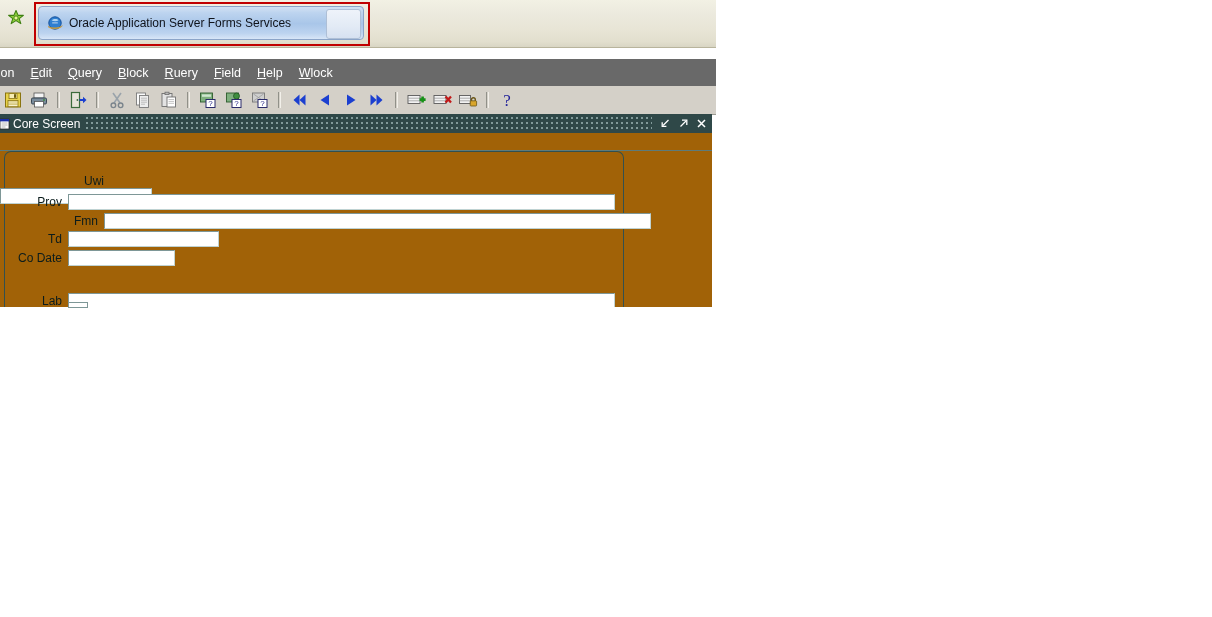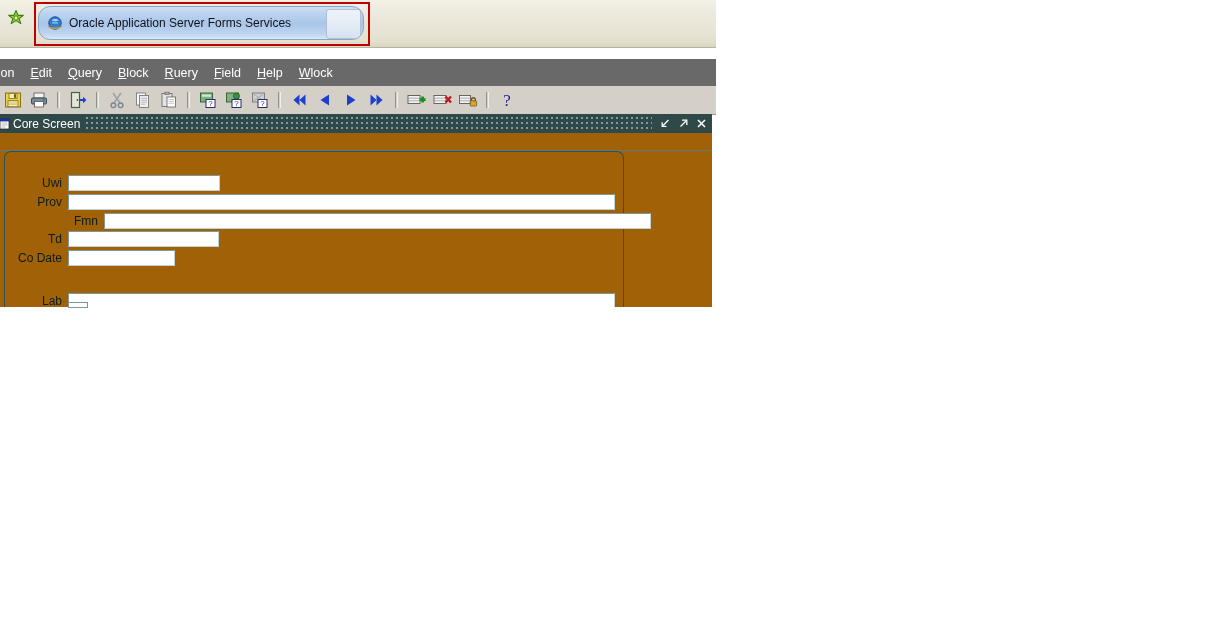--- a/index.html
+++ b/index.html
@@ -28,21 +28,21 @@
   }
   #quicklaunch-icon {
     position: absolute;
     left: 5px; top: 8px;
     width: 22px; height: 22px;
   }
   #task-button {
     position: absolute;
     left: 38px; top: 6px;
     width: 326px; height: 34px;
-    border-radius: 12px;
+    border-radius: 4px;
     border: 1px solid #8ba4c8;
     background: linear-gradient(to bottom,
         #d2e1f3 0%, #bdd4ef 18%, #a9c6e9 52%, #bcd3ef 82%, #d8e6f7 100%);
     box-sizing: border-box;
     display: flex;
     align-items: center;
     overflow: hidden;
   }
   #task-button .ie-icon {
     margin-left: 7px;
@@ -463,21 +463,21 @@
       <span class="win-ctrl">
         <svg width="13" height="13" viewBox="0 0 13 13">
           <path d="M3 3 L10 10 M10 3 L3 10" stroke="#ffffff" stroke-width="1.5"></path>
         </svg>
       </span>
     </div>
 
     <div id="canvas-rule"></div>
     <div id="block-frame"></div>
 
-    <div class="field-row" style="top:60px;">
+    <div class="field-row" style="top:60px;flex-direction:column;">
       <span class="field-label">Uwi</span>
       <input class="field-input" style="width: 152px;" type="text" value="">
     </div>
 
     <div class="field-row" style="top:79px;">
       <span class="field-label">Prov</span>
       <input class="field-input" style="width: 547px;" type="text" value="">
     </div>
 
     <div class="field-row" style="top:98px;padding-left:36px;">

